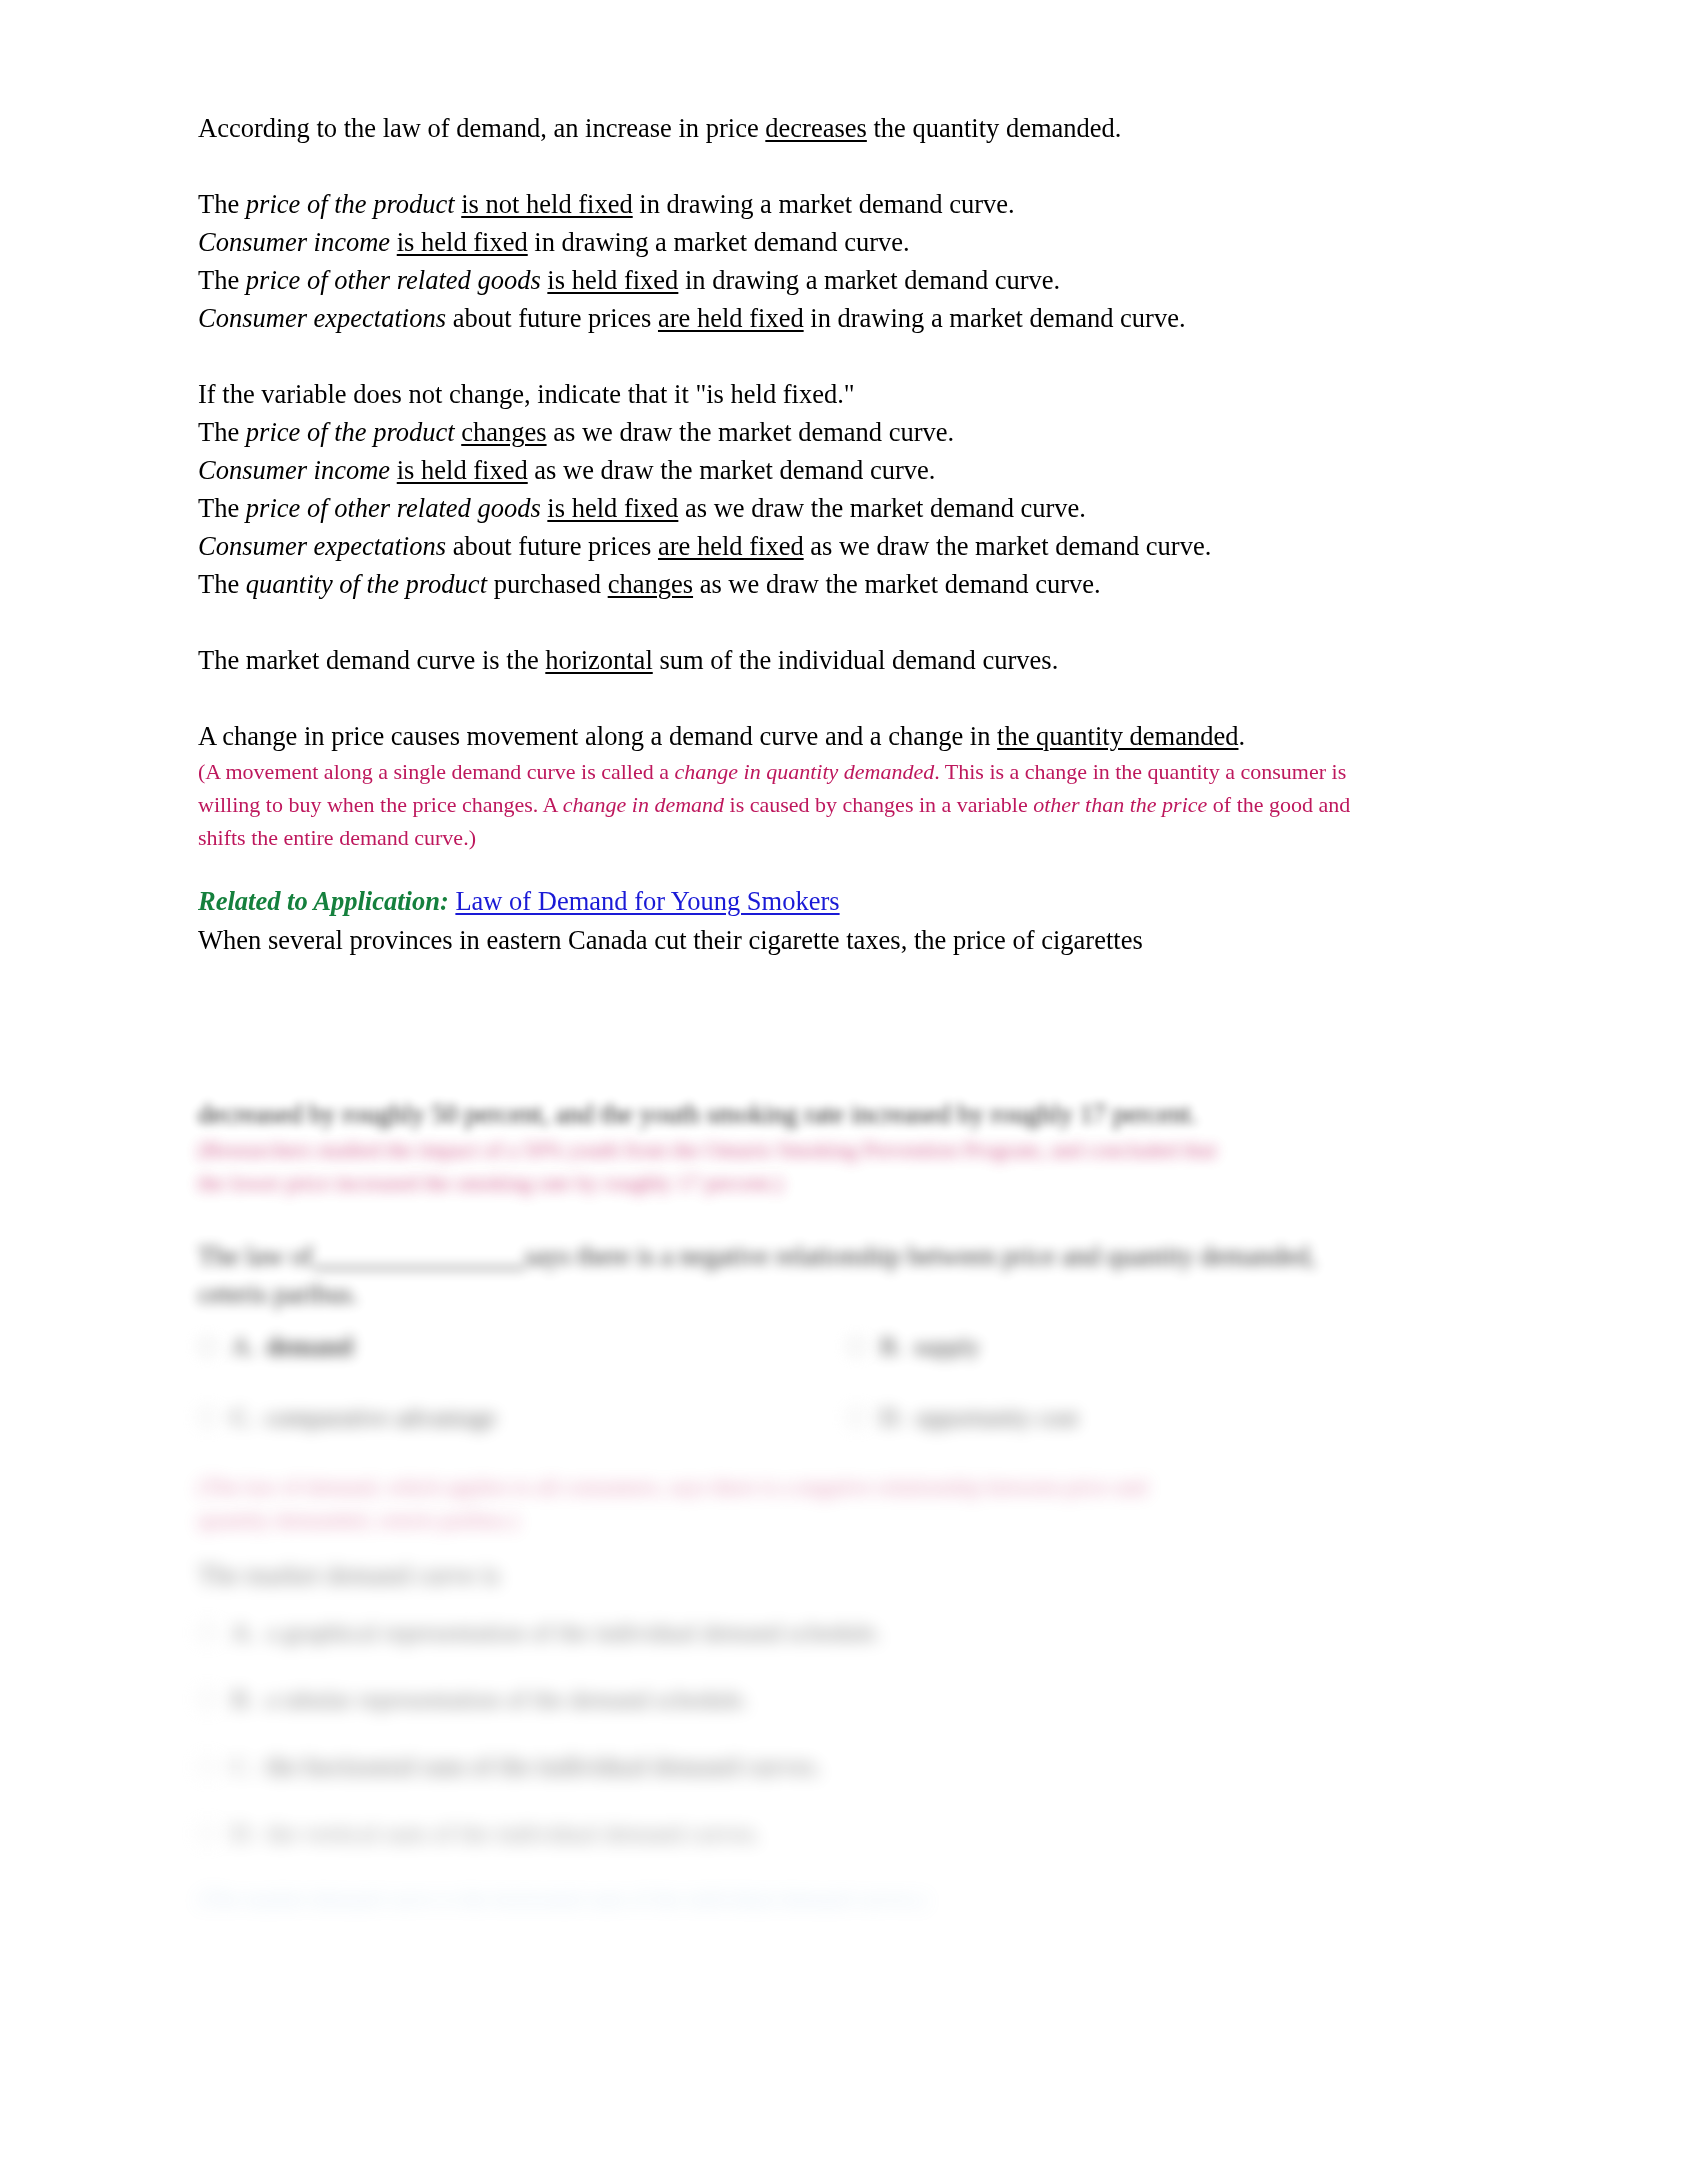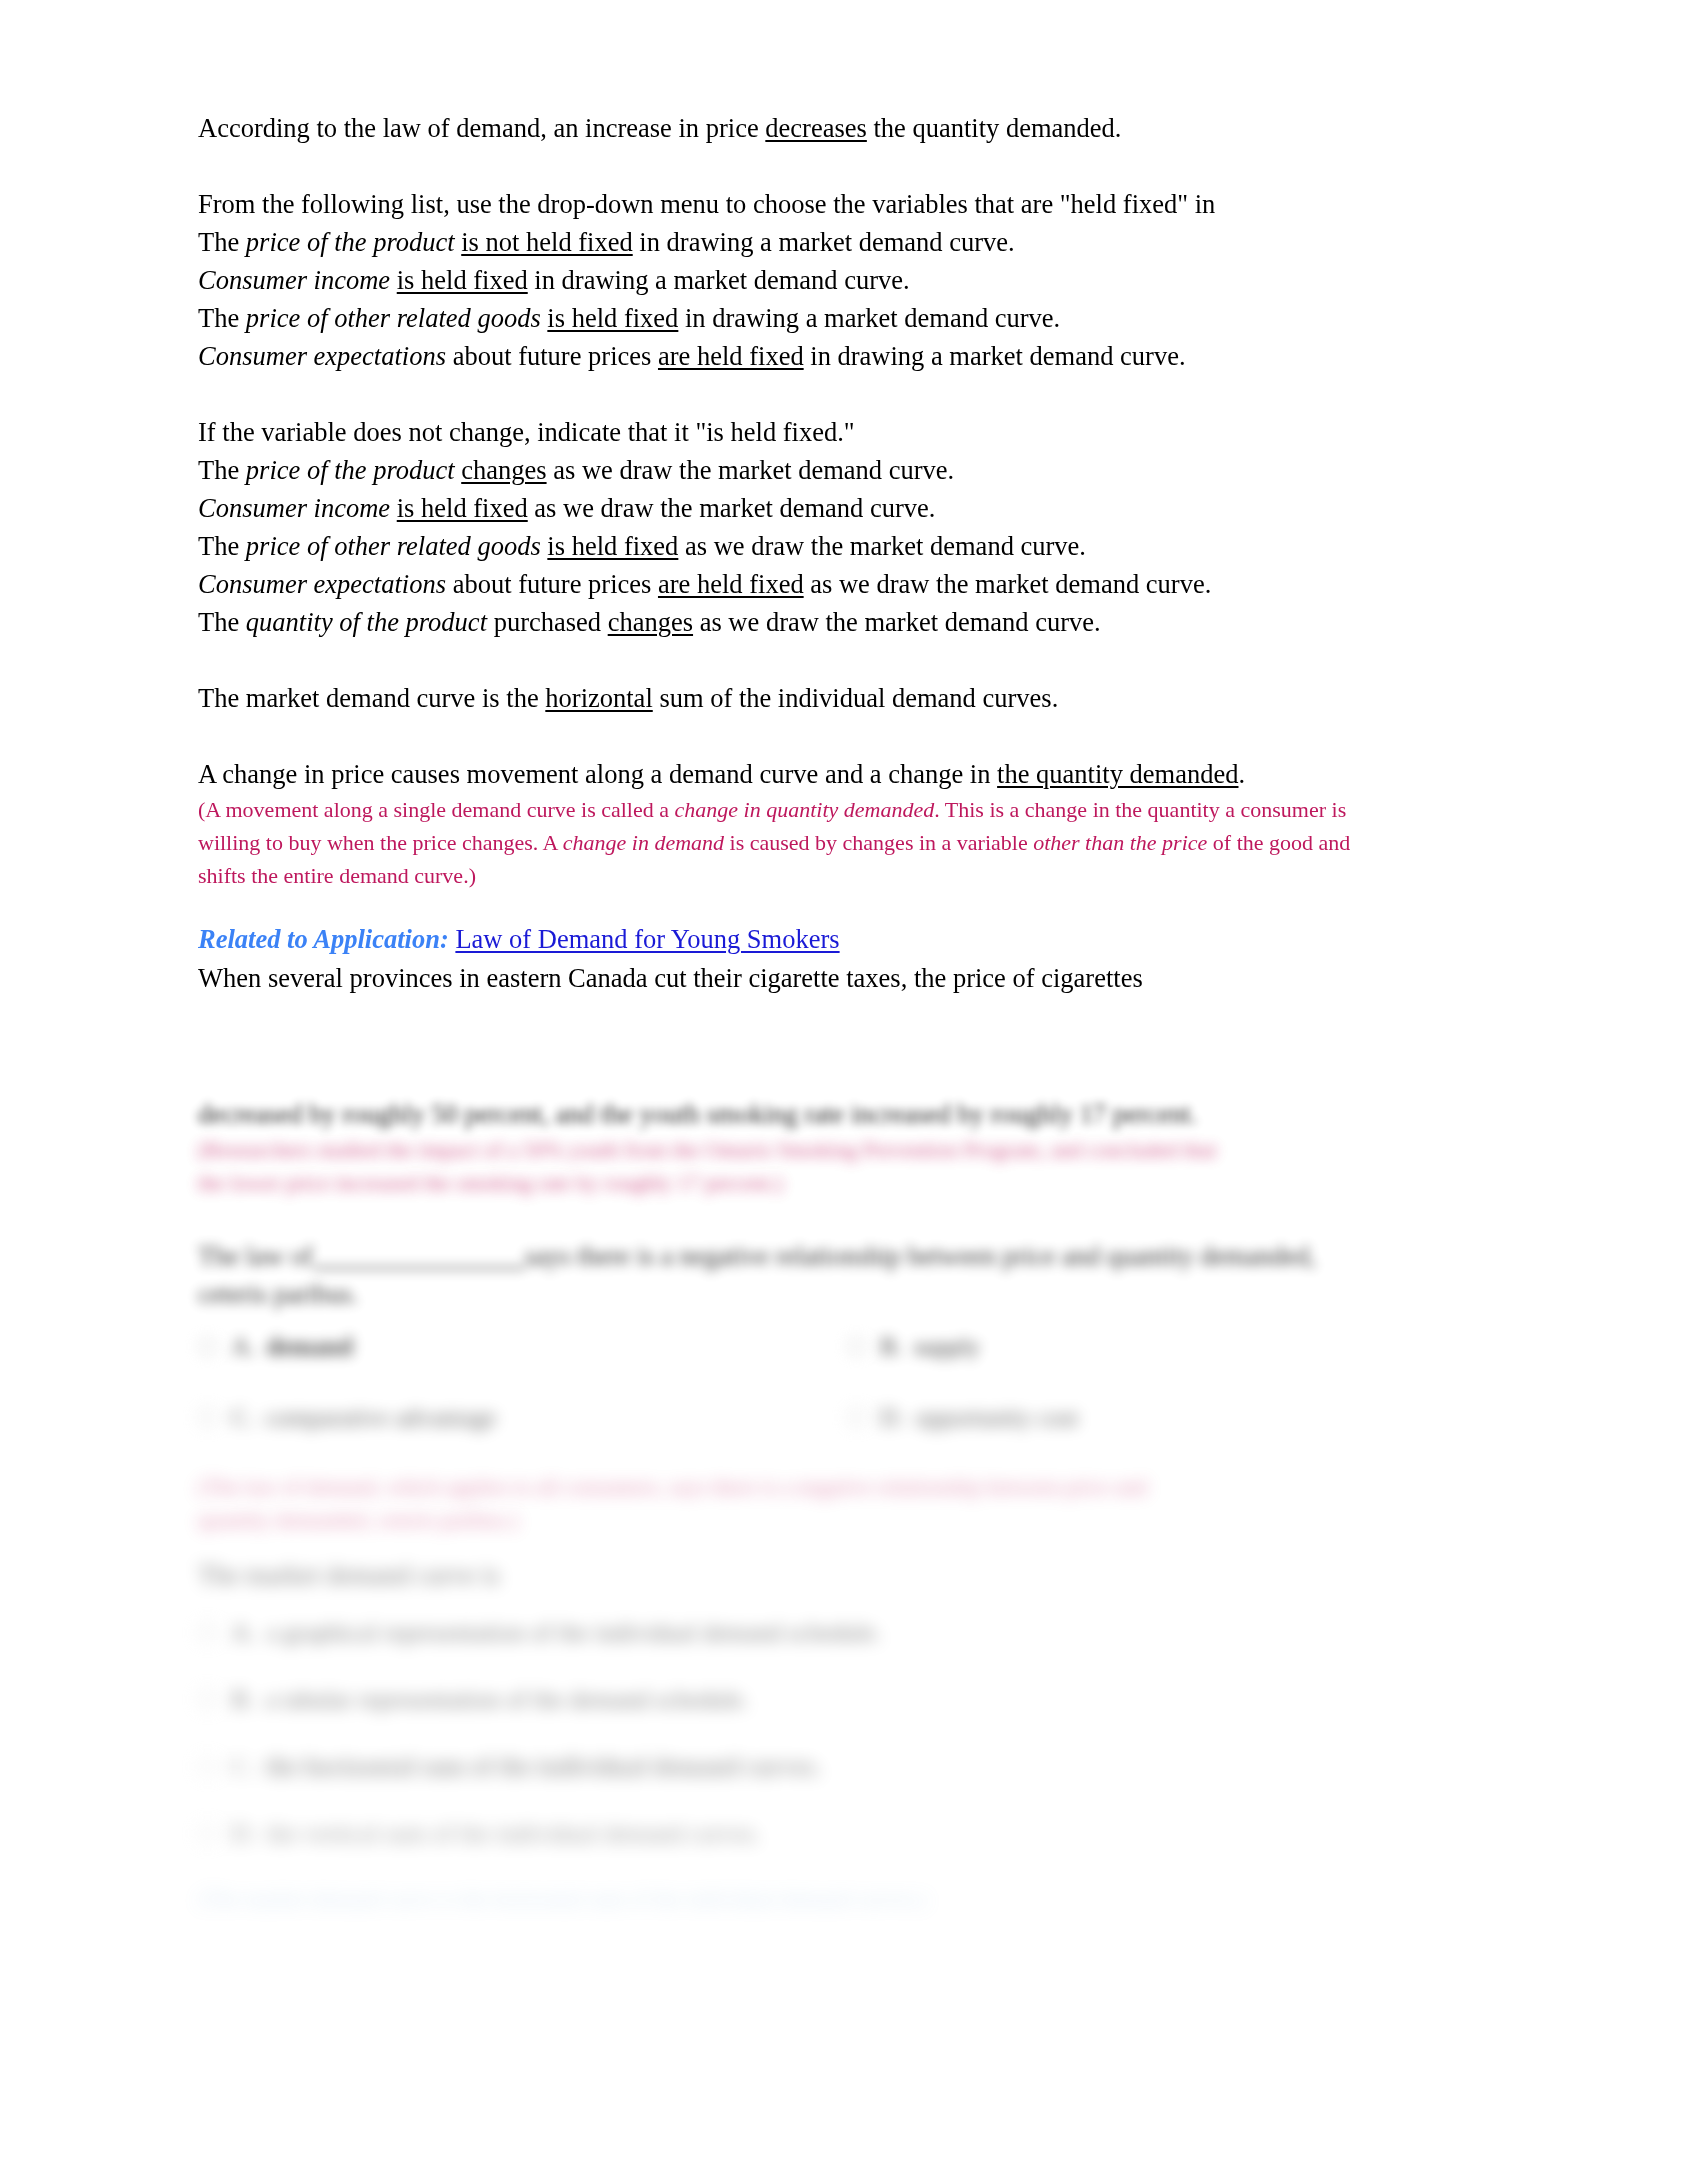--- a/index.html
+++ b/index.html
@@ -47,21 +47,21 @@
     text-decoration: underline;
     text-decoration-thickness: 2px;
     text-underline-offset: 2.6px;
   }
   .app-heading {
     font-size: 26.5px;
     line-height: 40px;
     margin-top: 26.5px;
   }
   .app-label {
-    color: #3b82f6;
+    color: #15803d;
     font-weight: bold;
     font-style: italic;
     text-align: center;
   }
   .app-link {
     color: #1a1ad6;
     text-decoration: underline;
     text-decoration-thickness: 2px;
     text-underline-offset: 3.3px;
   }
@@ -134,21 +134,20 @@
 <body>
 
 <div class="page">
 
   <div class="body-text">
     <span>According to the law of demand, an increase in price </span><u class="ans">decreases</u><span> the quantity demanded.</span>
   </div>
 
   <div class="spacer-line"></div>
 
-  <div class="body-text">From the following list, use the drop-down menu to choose the variables that are "held fixed" in</div>
 
   <div class="body-text">
     <span>The </span><em class="it">price of the product</em><span> </span><u class="ans">is not held fixed</u><span> in drawing a market demand curve.</span>
   </div>
   <div class="body-text">
     <span></span><em class="it">Consumer income</em><span> </span><u class="ans">is held fixed</u><span> in drawing a market demand curve.</span>
   </div>
   <div class="body-text">
     <span>The </span><em class="it">price of other related goods</em><span> </span><u class="ans">is held fixed</u><span> in drawing a market demand curve.</span>
   </div>

